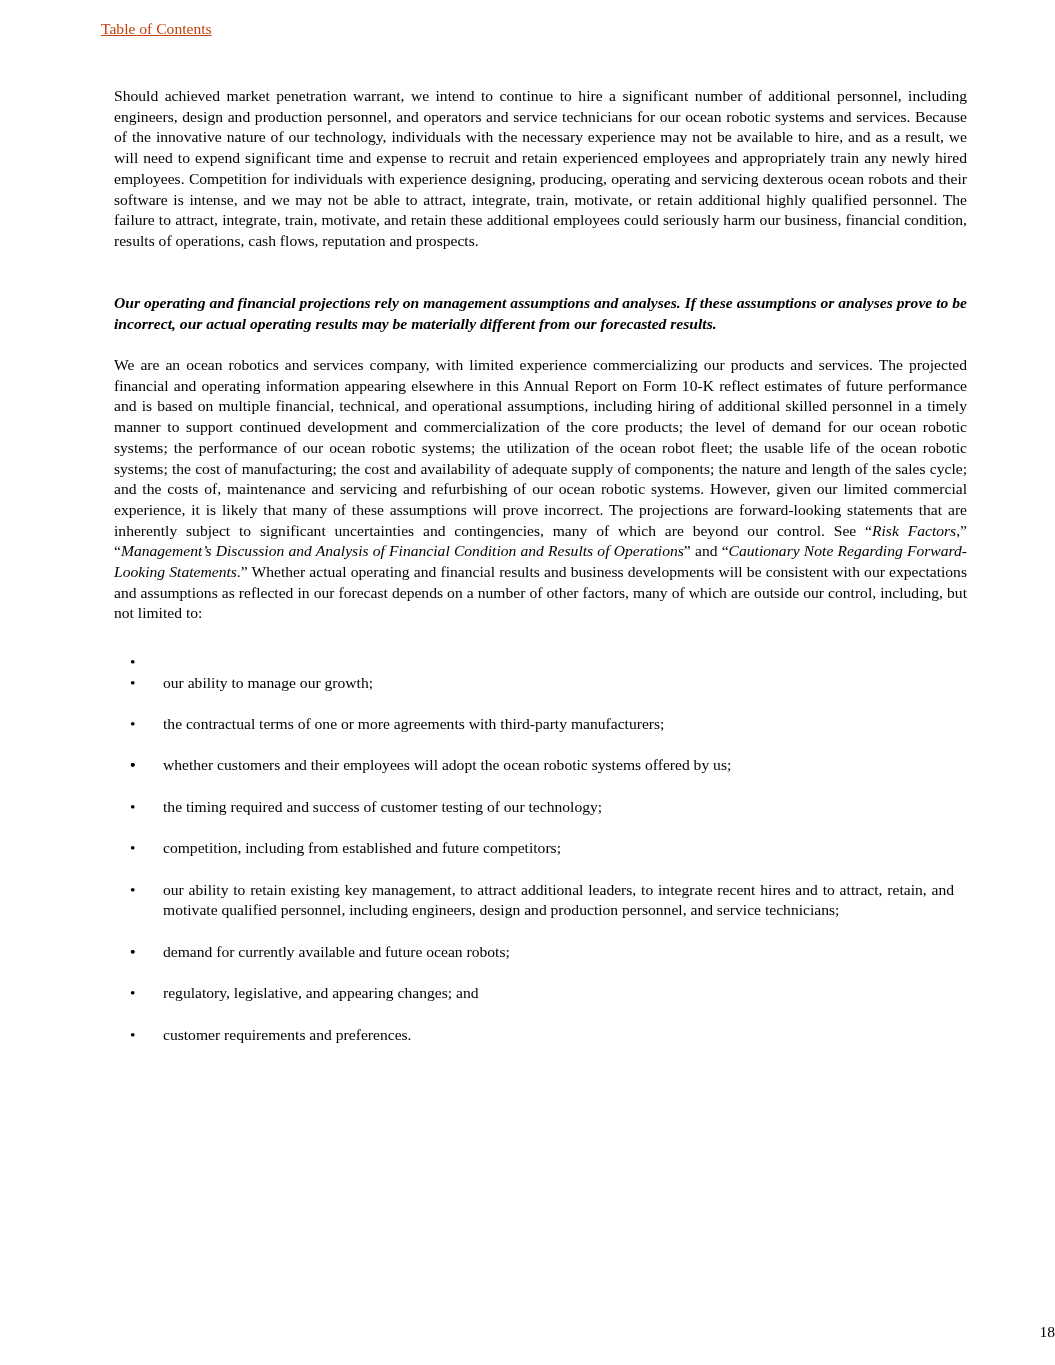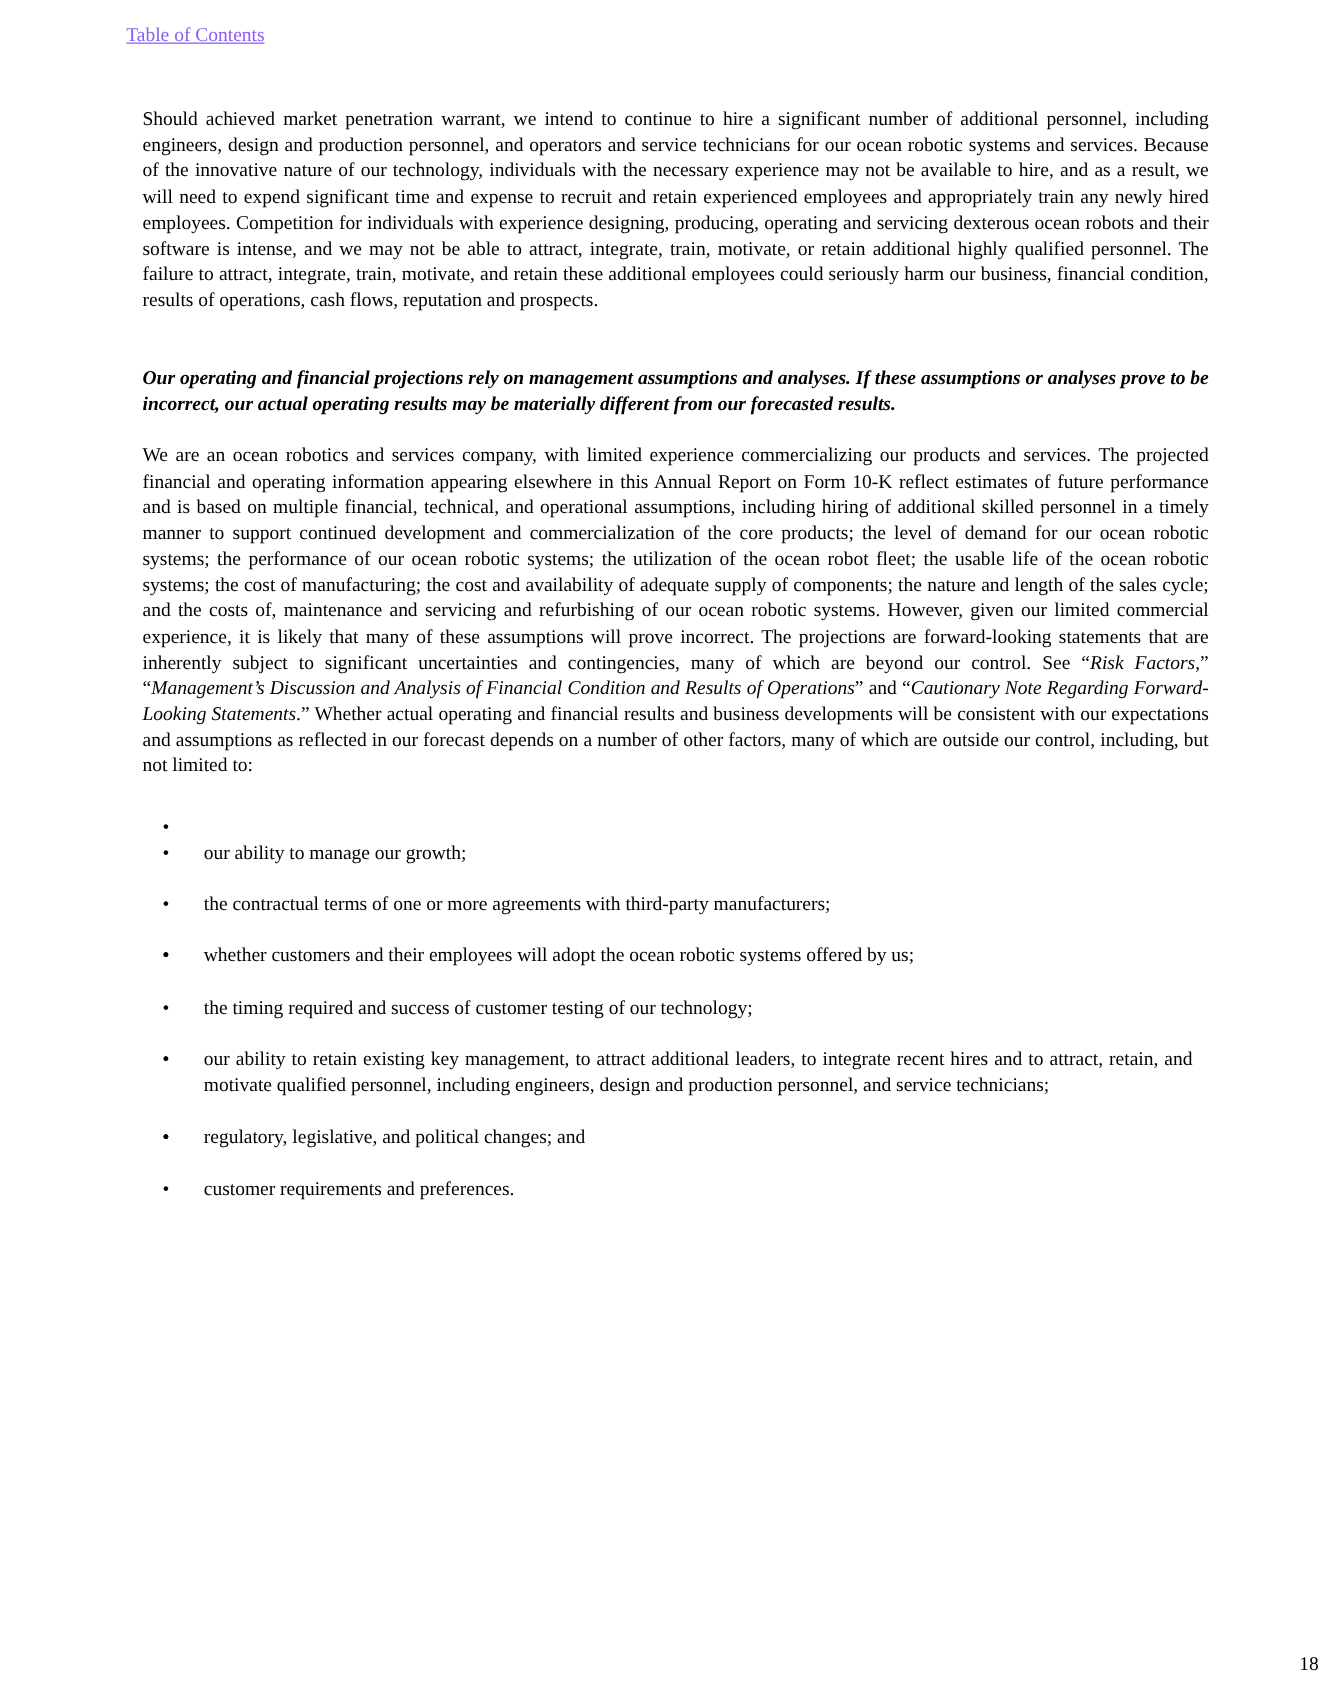--- a/index.html
+++ b/index.html
@@ -15,21 +15,21 @@
   .page {
     position: absolute;
     left: 101px;
     top: 0;
     width: 853px;
   }
   .toc-link {
     position: absolute;
     left: 0;
     top: 19px;
-    color: #8b5cf6;
+    color: #c2410c;
     text-decoration: underline;
     font-size: 15.6px;
   }
   .para {
     text-align: justify;
     margin: 13px;
     position: absolute;
     left: 0;
     width: 853px;
   }
@@ -78,22 +78,22 @@
   <p class="para" id="p3"><span>We are an ocean robotics and services company, with limited experience commercializing our products and services. The projected financial and operating information appearing elsewhere in this Annual Report on Form 10-K reflect estimates of future performance and is based on multiple financial, technical, and operational assumptions, including hiring of additional skilled personnel in a timely manner to support continued development and commercialization of the core products; the level of demand for our ocean robotic systems; the performance of our ocean robotic systems; the utilization of the ocean robot fleet; the usable life of the ocean robotic systems; the cost of manufacturing; the cost and availability of adequate supply of components; the nature and length of the sales cycle; and the costs of, maintenance and servicing and refurbishing of our ocean robotic systems. However, given our limited commercial experience, it is likely that many of these assumptions will prove incorrect. The projections are forward-looking statements that are inherently subject to significant uncertainties and contingencies, many of which are beyond our control. See “</span><em>Risk Factors</em><span>,” “</span><em>Management’s Discussion and Analysis of Financial Condition and Results of Operations</em><span>” and “</span><em>Cautionary Note Regarding Forward-Looking Statements</em><span>.” Whether actual operating and financial results and business developments will be consistent with our expectations and assumptions as reflected in our forecast depends on a number of other factors, many of which are outside our control, including, but not limited to:</span></p>
 
   <ul class="bullets">
     <li><span class="dot">•</span></li>
     <li><span class="dot">•</span><span>our ability to manage our growth;</span></li>
     <li><span class="dot">•</span><span>the contractual terms of one or more agreements with third-party manufacturers;</span></li>
     <li><span class="dot">•</span></li>
     <li><span class="dot">•</span></li>
     <li><span class="dot">•</span><span>whether customers and their employees will adopt the ocean robotic systems offered by us;</span></li>
     <li><span class="dot">•</span><span>the timing required and success of customer testing of our technology;</span></li>
-    <li><span class="dot">•</span></li>
+    <li><span class="dot">•</span><span>competition, including from established and future competitors;</span></li>
     <li><span class="dot">•</span><span>our ability to retain existing key management, to attract additional leaders, to integrate recent hires and to attract, retain, and motivate qualified personnel, including engineers, design and production personnel, and service technicians;</span></li>
     <li><span class="dot">•</span></li>
-    <li><span class="dot">•</span></li>
-    <li><span class="dot">•</span><span>regulatory, legislative, and political changes; and</span></li>
+    <li><span class="dot">•</span><span>demand for currently available and future ocean robots;</span></li>
+    <li><span class="dot">•</span><span>regulatory, legislative, and appearing changes; and</span></li>
     <li><span class="dot">•</span><span>customer requirements and preferences.</span></li>
   </ul>
 </div>
 
 <div class="page-num">18</div>
 
 </body></html>

